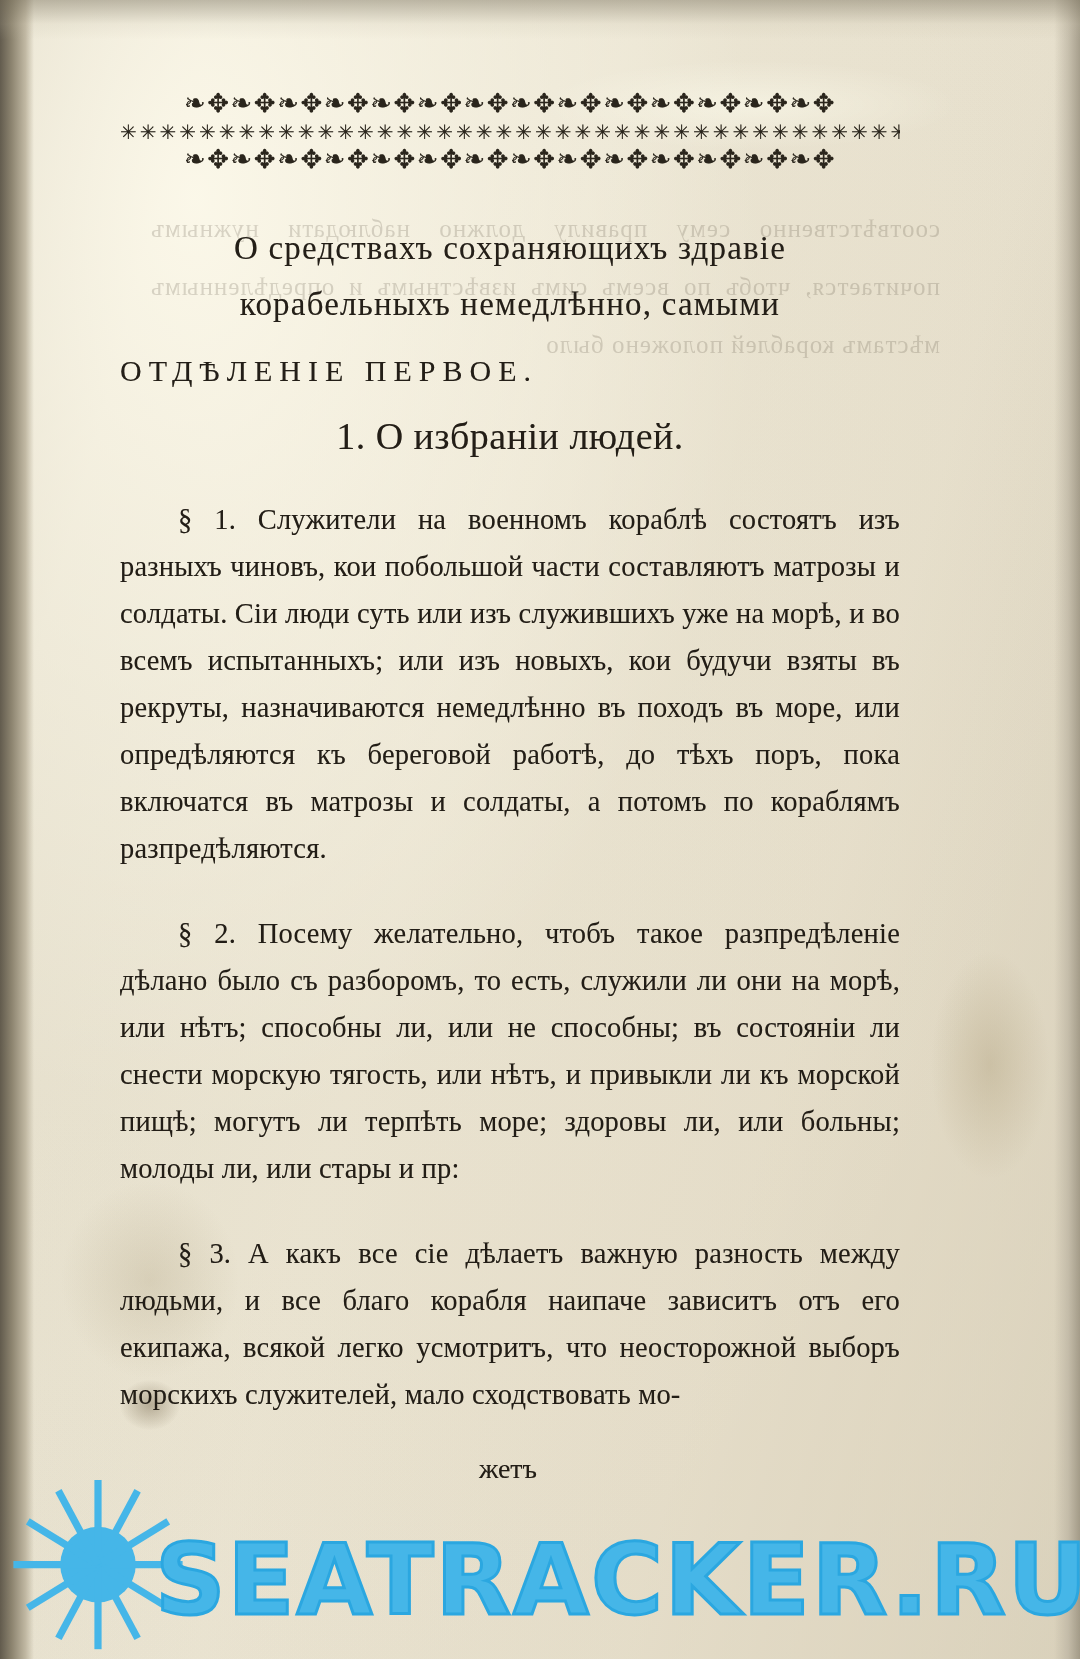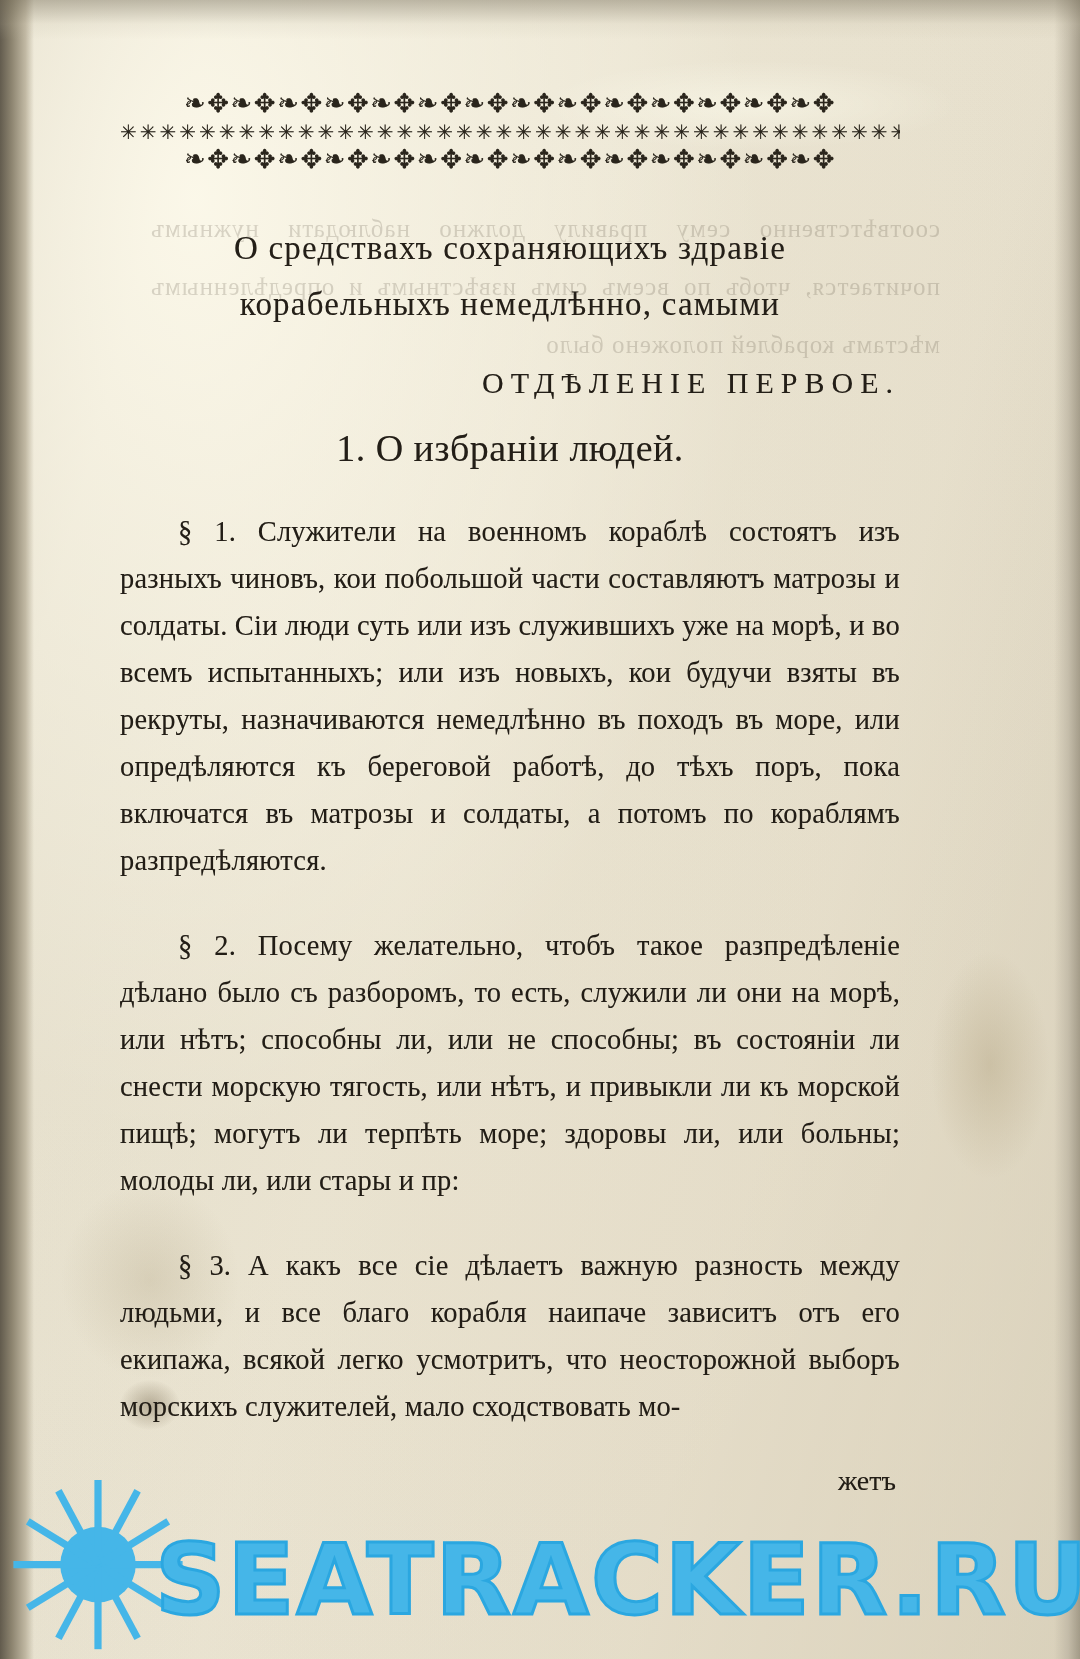--- a/index.html
+++ b/index.html
@@ -102,24 +102,24 @@
   
   .head-line {
     text-align: center;
     font-size: 33px;
     line-height: 56px;
     letter-spacing: 1.2px;
     color: #241f18;
     font-family: Liberation Serif, serif;
   }
   #section-title {
-    text-align: right;
+    text-align: left;
     font-size: 30px;
     letter-spacing: 7px;
-    margin-top: 34px;
+    margin-top: 22px;
     color: #231e17;
   }
   #subsection-title {
     text-align: center;
     font-size: 38px;
     letter-spacing: 0.5px;
     margin-top: 26px;
     color: #231e17;
   }
 
@@ -131,21 +131,21 @@
     text-justify: inter-word;
     margin-top: 38px;
     letter-spacing: 0.2px;
     color: #221d16;
     text-indent: 58px;
   }
   .para:first-of-type { margin-top: 24px; }
   #body { margin-top: 38px; }
 
   .catchword {
-    text-align: right;
+    text-align: center;
     font-size: 28px;
     line-height: 44px;
     margin-top: 2px;
     padding-right: 4px;
     color: #221d16;
   }
 
   
   #content { text-shadow: 0 0 0.6px rgba(40,34,24,0.35); }
 

